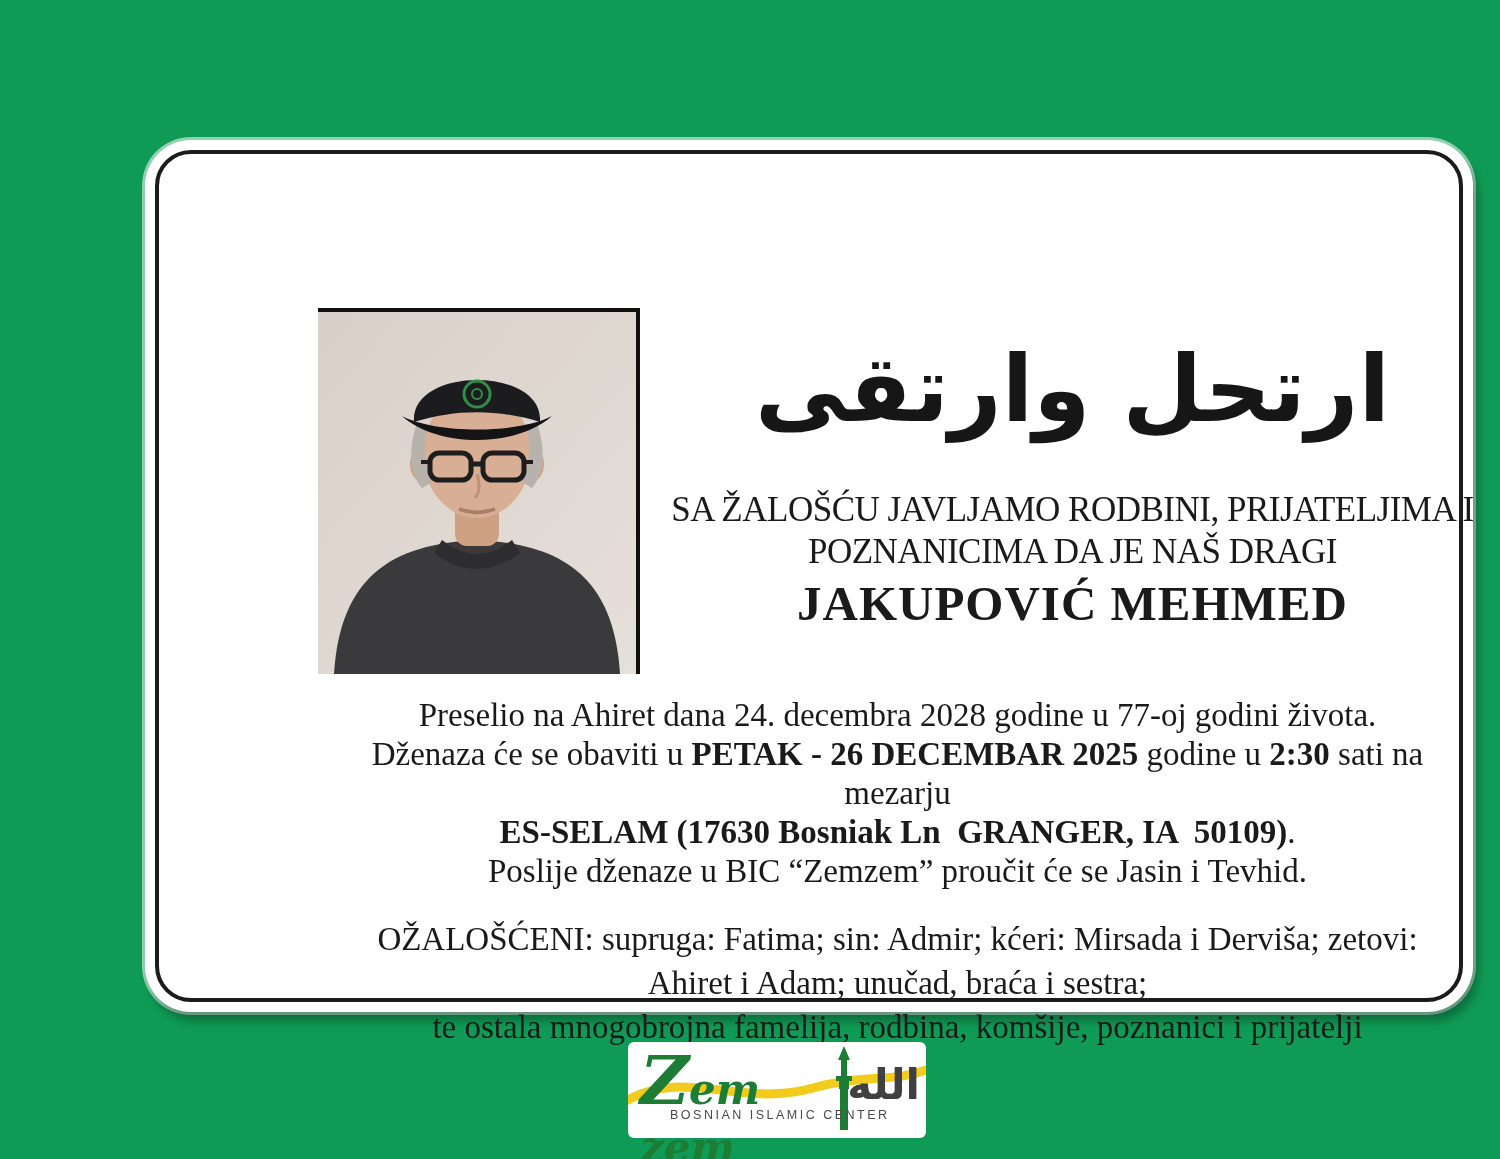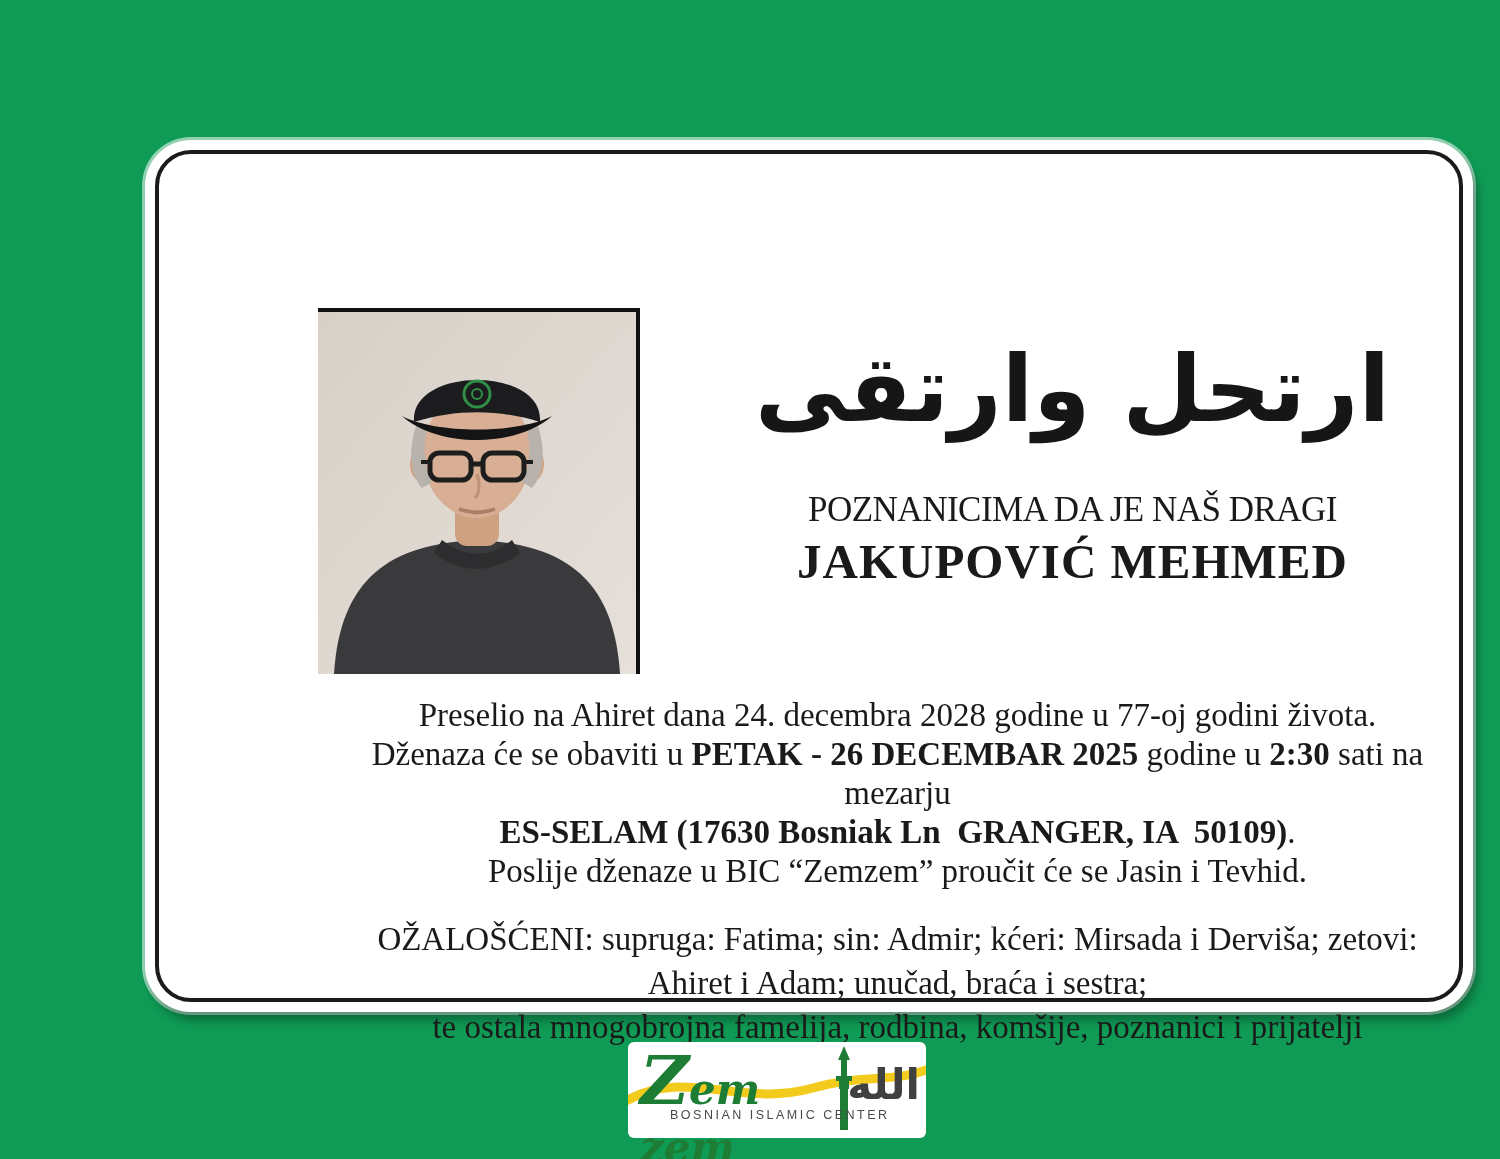--- a/index.html
+++ b/index.html
@@ -137,20 +137,21 @@
       <path d="M159,162 q5,16 -2,24" stroke="#bf9277" stroke-width="3" fill="none"></path>
       <path d="M141,197 q18,7 36,0" stroke="#a97f66" stroke-width="4" fill="none"></path>
 
       <path d="M124,228 q35,28 70,0 l8,13 q-43,32 -86,0 Z" fill="#2d2d2f"></path>
     </svg>
   </div>
 
   <div class="right-col">
     <div class="arabic">ارتحل وارتقى</div>
     <div class="intro">
+      <div>SA ŽALOŠĆU JAVLJAMO RODBINI, PRIJATELJIMA I</div>
       <div>POZNANICIMA DA JE NAŠ DRAGI</div>
     </div>
     <div class="deceased-name">JAKUPOVIĆ MEHMED</div>
   </div>
 
   <div class="body-col">
     <p>Preselio na Ahiret dana 24. decembra 2028 godine u 77-oj godini života.</p>
     <p><span>Dženaza će se obaviti u </span><b>PETAK - 26 DECEMBAR 2025</b><span> godine u </span><b>2:30</b><span> sati na</span></p>
     <p>mezarju</p>
     <p><b class="cemetery">ES-SELAM (17630 Bosniak Ln  GRANGER, IA  50109)</b><span class="cemetery-period">.</span></p>

